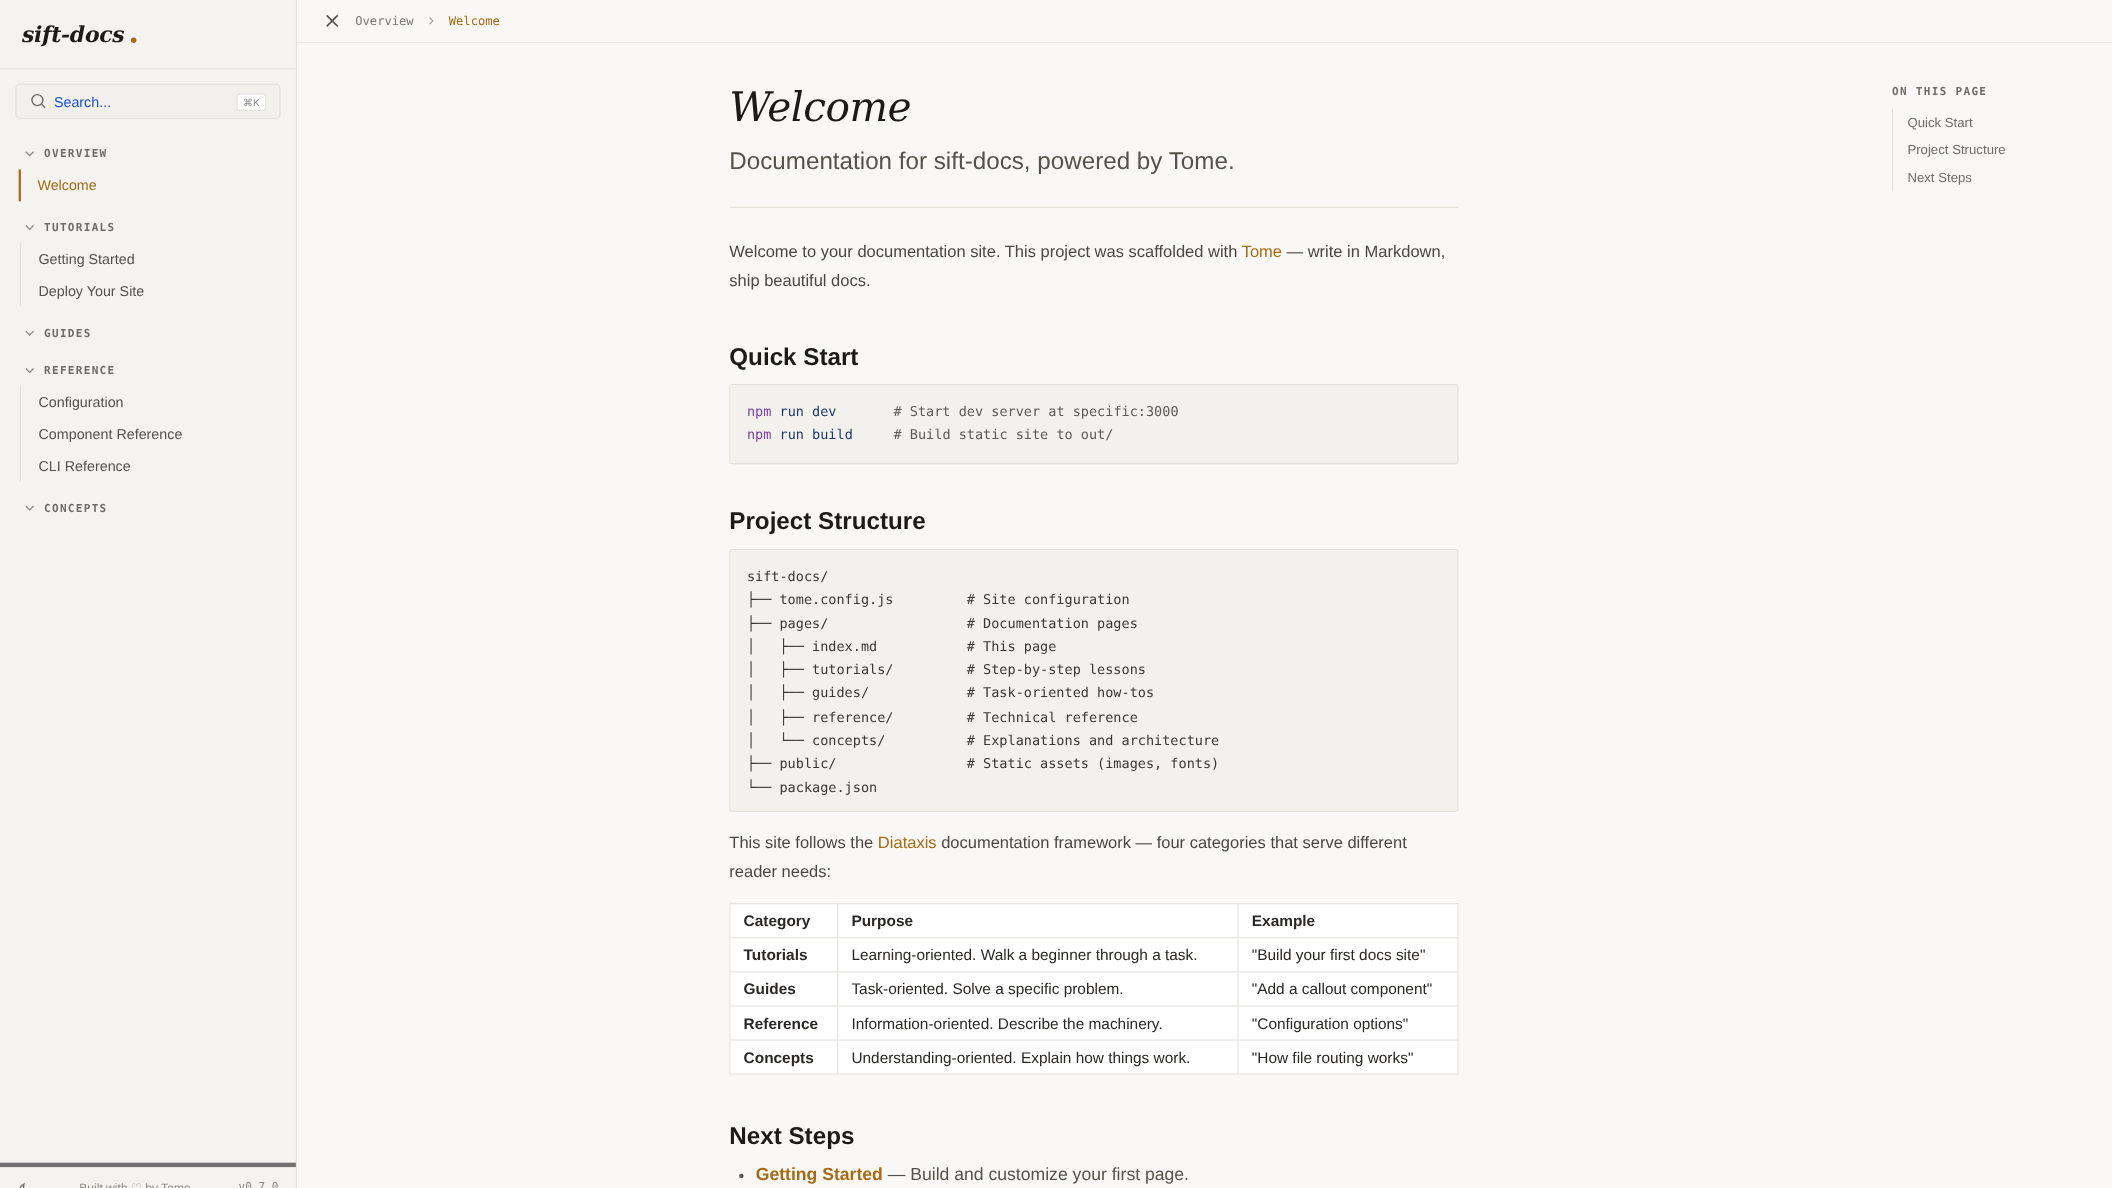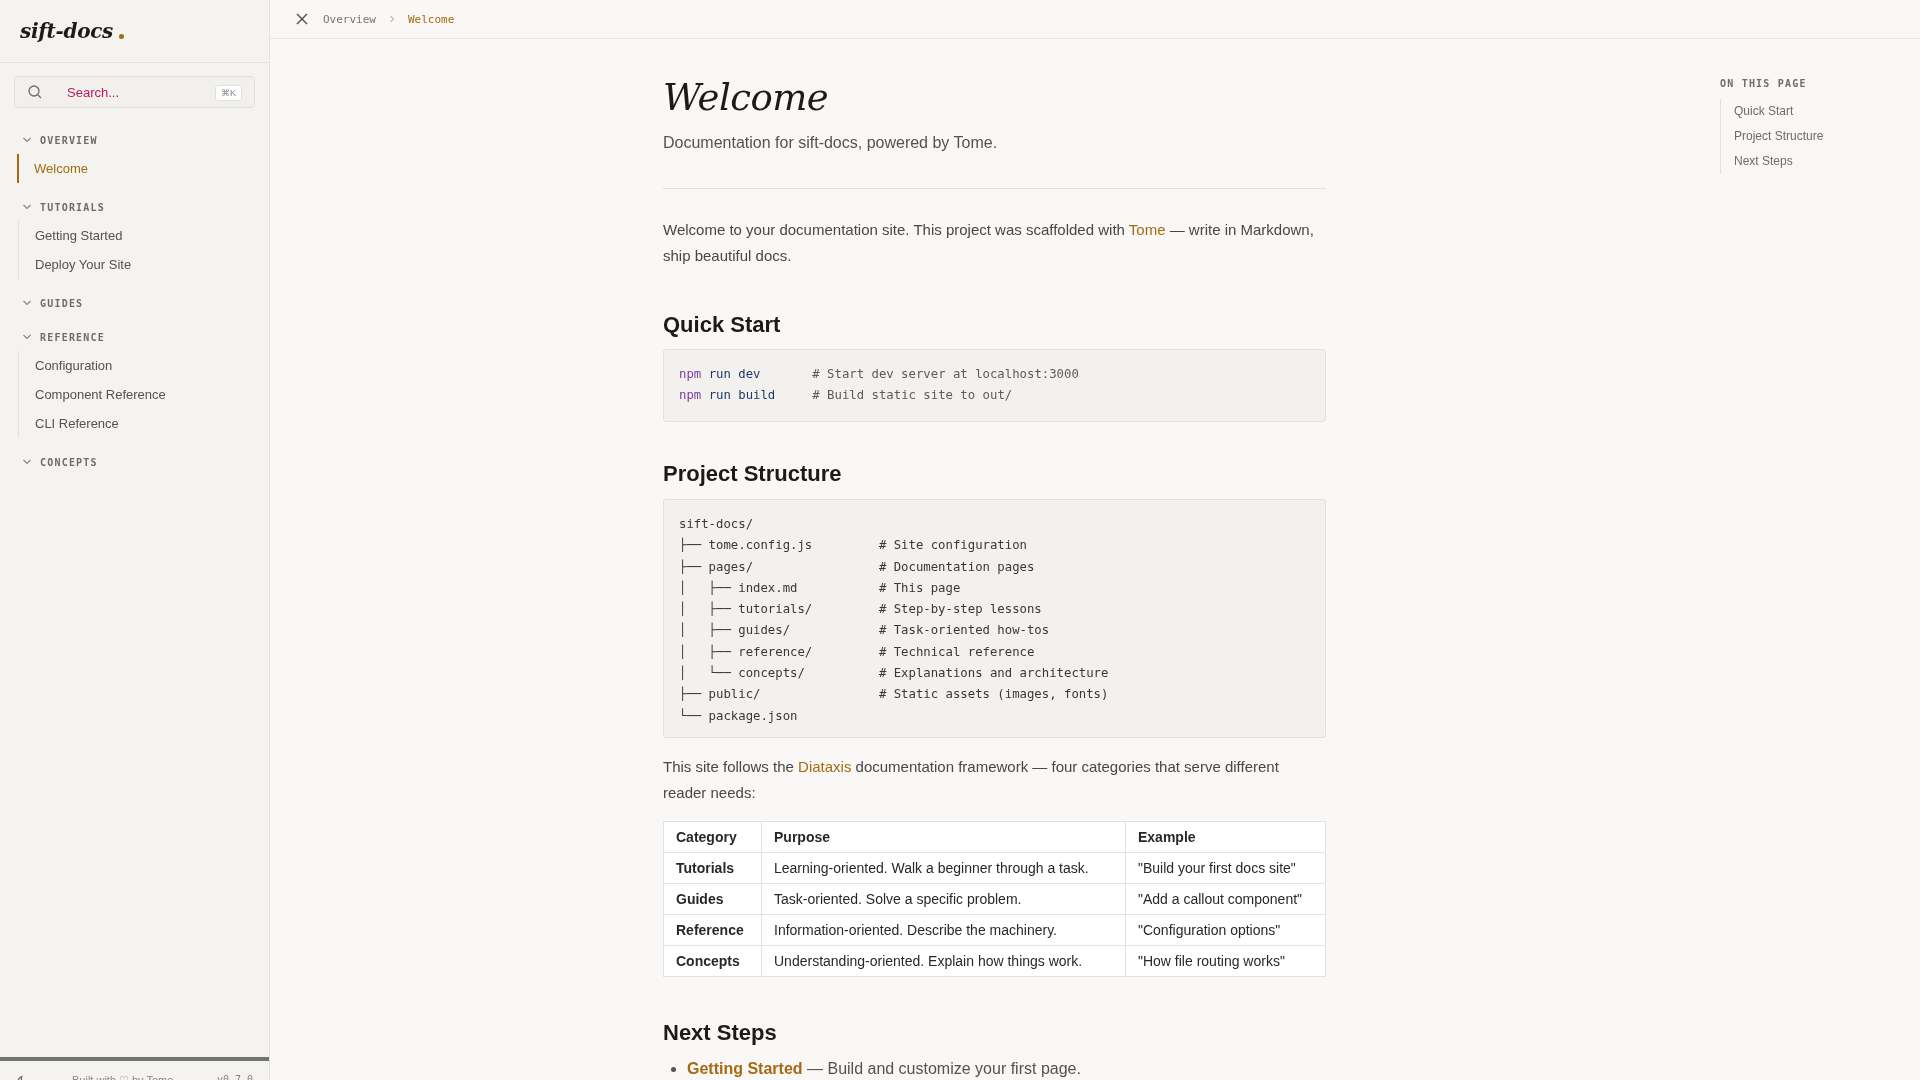--- a/index.html
+++ b/index.html
@@ -27,21 +27,21 @@
   .brand-dot {
     width: 5px; height: 5px; border-radius: 50%; background: #a56a12;
     display: inline-block; margin-left: 6px; margin-top: 10px;
   }
   .search {
     position: absolute; left: 14px; top: 76px; width: 241px; height: 32px;
     border: 1px solid #e2e0dc; border-radius: 4px; background: #f1f0ed;
     display: flex; align-items: center; padding-left: 12px; cursor: text;
   }
   .search svg { width: 16px; height: 16px; }
-  .search-text { margin-left: 24px; font-size: 13px; color: #be185d; }
+  .search-text { margin-left: 6px; font-size: 13px; color: #1d4ed8; }
   .kbd {
     position: absolute; right: 12px; top: 8px; height: 16px; padding: 0 5px;
     border: 1px solid #e2e0dc; border-radius: 3px; background: #fff;
     font-size: 9px; color: #888; line-height: 14px;
   }
   .nav { position: absolute; left: 0; top: 130px; width: 270px; }
   .nav-section { margin-bottom: 14px; }
   .nav-heading {
     display: flex; align-items: center; height: 20px; padding-left: 22px;
     cursor: pointer;
@@ -86,21 +86,21 @@
   .crumb.current { color: #a56a12; margin-left: 12px; cursor: default; }
   
   .content {
     position: absolute; left: 663px; top: 0; width: 663px;
   }
   .page-title {
     position: absolute; top: 76px; left: 0;
     font-family: "DejaVu Serif", serif; font-style: italic; font-size: 37px;
     color: #1c1b19; font-weight: normal; letter-spacing: -0.5px;
   }
-  .page-sub { position: absolute; top: 134px; left: 0; font-size: 16px; color: #55524d; }
+  .page-sub { position: absolute; top: 134px; left: 0; font-size: 22px; color: #55524d; }
   .rule { position: absolute; top: 188px; left: 0; width: 663px; height: 1px; background: #e2e0dc; }
   .para { font-size: 15px; line-height: 26px; color: #4a4743; }
   .para a, .link { color: #a56a12; text-decoration: none; cursor: pointer; }
   .p1 { position: absolute; top: 217px; left: 0; width: 663px; }
   h2.sec {
     position: absolute; left: 0; font-size: 22px; font-weight: bold; color: #1c1b19;
   }
   .code {
     position: absolute; left: 0; width: 663px; background: #f2f1ee;
     border: 1px solid #e2e0dc; border-radius: 3px;
@@ -235,21 +235,21 @@
 </header>
 
 <main class="content">
   <h1 class="page-title">Welcome</h1>
   <p class="page-sub">Documentation for sift-docs, powered by Tome.</p>
   <div class="rule"></div>
 
   <p class="para p1"><span>Welcome to your documentation site. This project was scaffolded with </span><a>Tome</a><span> — write in Markdown, ship beautiful docs.</span></p>
 
   <h2 class="sec" style="top:312px;">Quick Start</h2>
-  <div class="code" style="top:349px;"><span class="cmd">npm</span> <span class="arg">run dev</span><span>       </span><span class="cmt"># Start dev server at localhost:3000</span>
+  <div class="code" style="top:349px;"><span class="cmd">npm</span> <span class="arg">run dev</span><span>       </span><span class="cmt"># Start dev server at specific:3000</span>
 <span class="cmd">npm</span> <span class="arg">run build</span><span>     </span><span class="cmt"># Build static site to out/</span></div>
 
   <h2 class="sec" style="top:461px;">Project Structure</h2>
   <div class="code" style="top:499px; height:239px;">sift-docs/
 ├── tome.config.js         # Site configuration
 ├── pages/                 # Documentation pages
 │   ├── index.md           # This page
 │   ├── tutorials/         # Step-by-step lessons
 │   ├── guides/            # Task-oriented how-tos
 │   ├── reference/         # Technical reference

